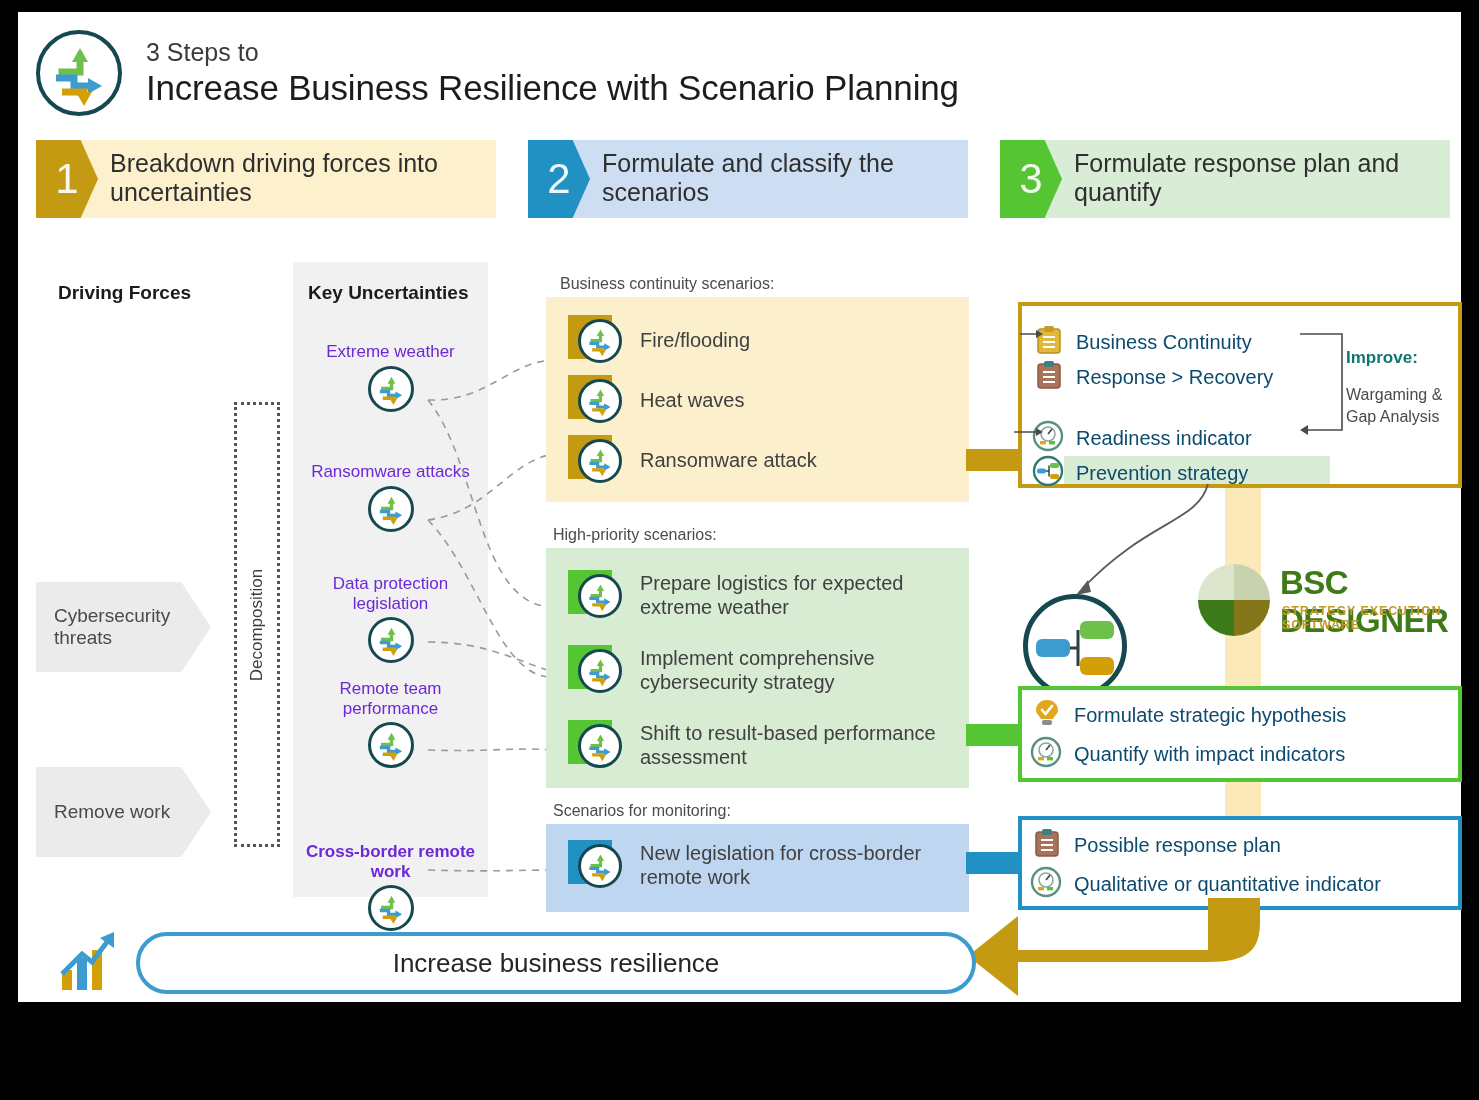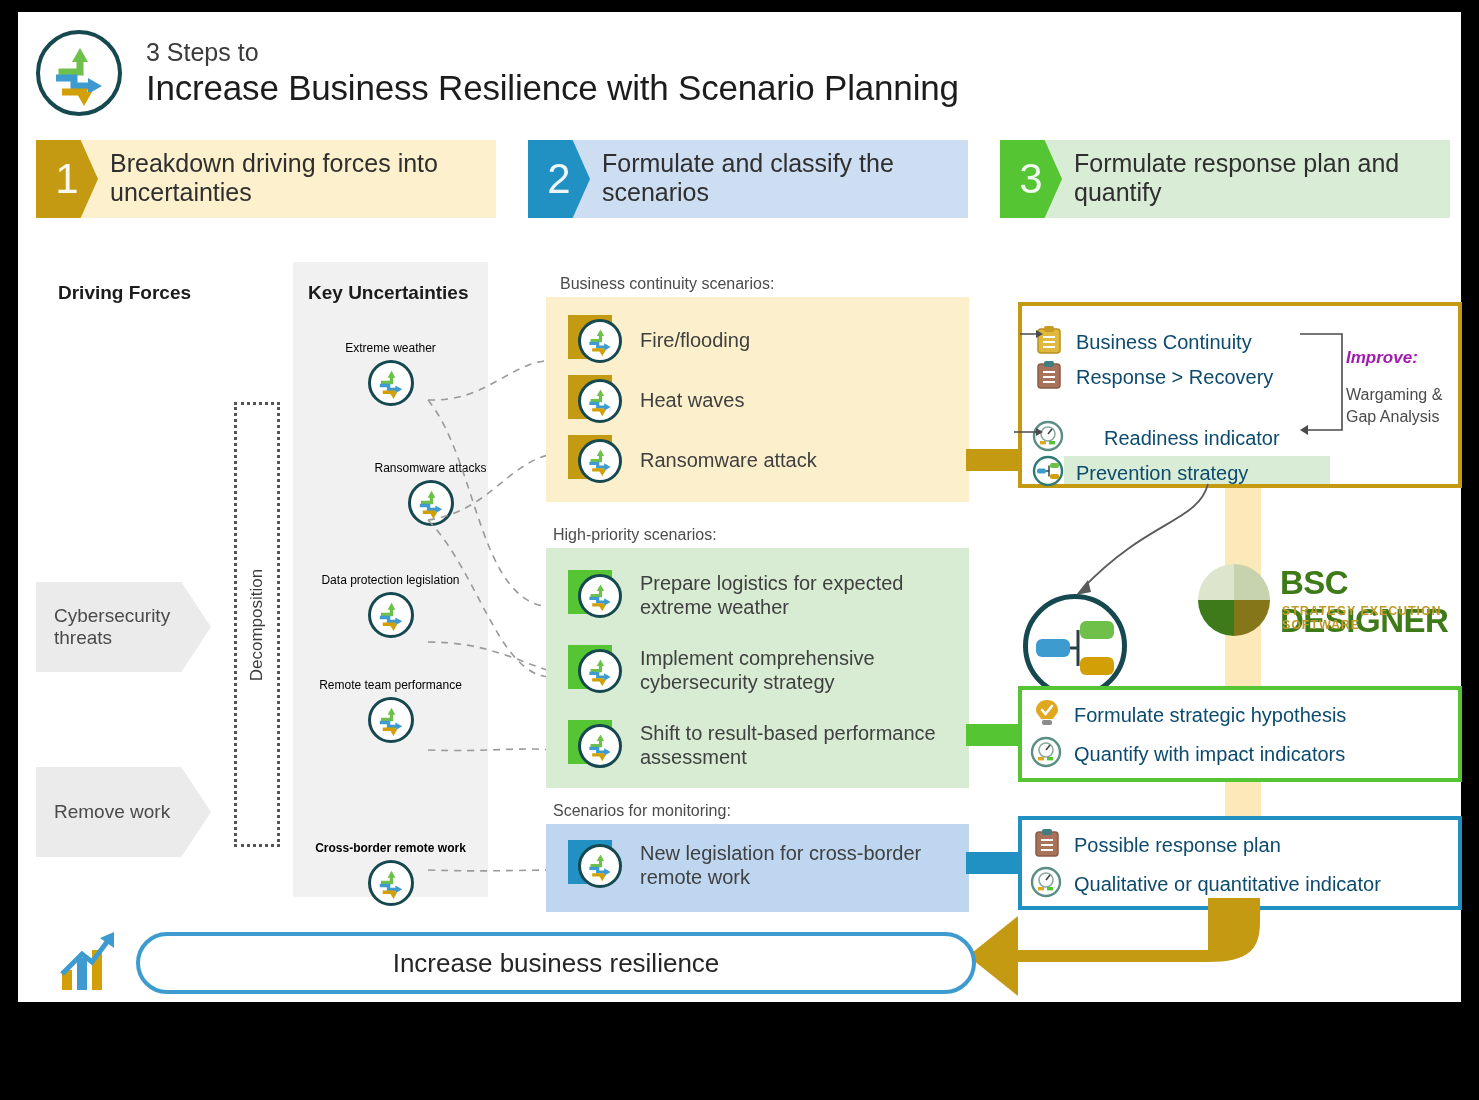--- a/index.html
+++ b/index.html
@@ -41,23 +41,23 @@
   #f0{top:385px;} #f1{top:570px;} #f2{top:755px;}
   #decomp{position:absolute;left:216px;top:390px;width:46px;height:445px;
      border:3px dotted #555;box-sizing:border-box;}
   #decompTxt{position:absolute;left:216px;top:390px;width:46px;height:445px;
      display:flex;align-items:center;justify-content:center;}
   #decompTxt span{transform:rotate(-90deg);white-space:nowrap;font-size:17px;color:#3b3b3b;}
 
   
   #kuPanel{position:absolute;left:275px;top:250px;width:195px;height:635px;background:#f1f1f1;}
   .unc{position:absolute;left:275px;width:195px;text-align:center;}
-  .unc .lbl{font-size:12px;color:#000000;line-height:1.15;}
+  .unc .lbl{font-size:17px;color:#6d28d9;line-height:1.15;}
   .unc .ic{margin:4px auto 0;}
-  #u0{top:330px;} #u1{top:450px;padding-left:40px;} #u2{top:562px;} #u3{top:667px;} #u4{top:830px;font-weight:bold;}
+  #u0{top:330px;} #u1{top:450px;} #u2{top:562px;} #u3{top:667px;} #u4{top:830px;font-weight:bold;}
 
   
   .arrowicon{position:relative;border-radius:50%;border:3px solid #16484f;background:#fff;box-sizing:border-box;}
 
   
   .sc-cap{position:absolute;font-size:16px;color:#4b4b4b;}
   .sc-box{position:absolute;}
   .sc-row{display:flex;align-items:center;}
   .sc-sq{position:relative;flex:0 0 auto;}
   .sc-txt{font-size:20px;color:#404040;line-height:1.2;}
@@ -69,21 +69,21 @@
   
   .conn{position:absolute;}
 
   
   .panel{position:absolute;background:#fff;box-sizing:border-box;}
   #pGold{left:1000px;top:290px;width:444px;height:186px;border:4px solid #c49a12;}
   #pGreen{left:1000px;top:674px;width:444px;height:96px;border:4px solid #56c534;}
   #pBlue{left:1000px;top:804px;width:444px;height:94px;border:4px solid #2091c2;}
   .p-row{position:absolute;display:flex;align-items:center;}
   .p-txt{font-size:20px;color:#0c4a6e;}
-  #improveLbl{position:absolute;left:1328px;top:336px;font-size:17px;color:#a21caf;font-weight:bold;font-style:italic;}
+  #improveLbl{position:absolute;left:1328px;top:336px;font-size:17px;color:#0f766e;font-weight:bold;}
   #improveBody{position:absolute;left:1328px;top:372px;width:112px;font-size:16px;color:#4a4a4a;line-height:1.35;}
   #hiPrev{position:absolute;left:1046px;top:444px;width:266px;height:28px;background:#d9ecd6;}
 
   
   #creamBand{position:absolute;left:1207px;top:476px;width:36px;height:424px;background:#fbe9b9;}
 
   
   #bscLogo{position:absolute;left:1180px;top:552px;width:262px;height:76px;}
   .bsc-quad{position:absolute;left:0;top:0;width:72px;height:72px;border-radius:50%;overflow:hidden;}
   .bsc-q{position:absolute;width:36px;height:36px;}
@@ -395,21 +395,21 @@
         <g stroke="#fff" stroke-width="2">
             <line x1="7" y1="12" x2="19" y2="12"></line>
             <line x1="7" y1="17" x2="19" y2="17"></line>
             <line x1="7" y1="22" x2="19" y2="22"></line>
           </g>
       </svg>
     </span>
     <span class="p-txt">Response &gt; Recovery</span>
   </div>
 
-  <div class="p-row" style="left:1014px;top:408px;gap:28px;">
+  <div class="p-row" style="left:1014px;top:408px;">
     <span style="margin-right:12px;">
       <svg width="32" height="32" viewBox="0 0 32 32">
         <circle cx="16" cy="16" r="14" fill="#fff" stroke="#5b8f86" stroke-width="2.4"></circle>
         <circle cx="16" cy="14" r="7" fill="none" stroke="#8aa8a0" stroke-width="1.6"></circle>
         <line x1="16" y1="14" x2="20" y2="9" stroke="#444" stroke-width="1.6"></line>
         <rect x="8" y="21" width="6" height="3.4" fill="#e0a81f"></rect>
         <rect x="17" y="21" width="6" height="3.4" fill="#56c534"></rect>
       </svg>
     </span>
     <span class="p-txt">Readiness indicator</span>

